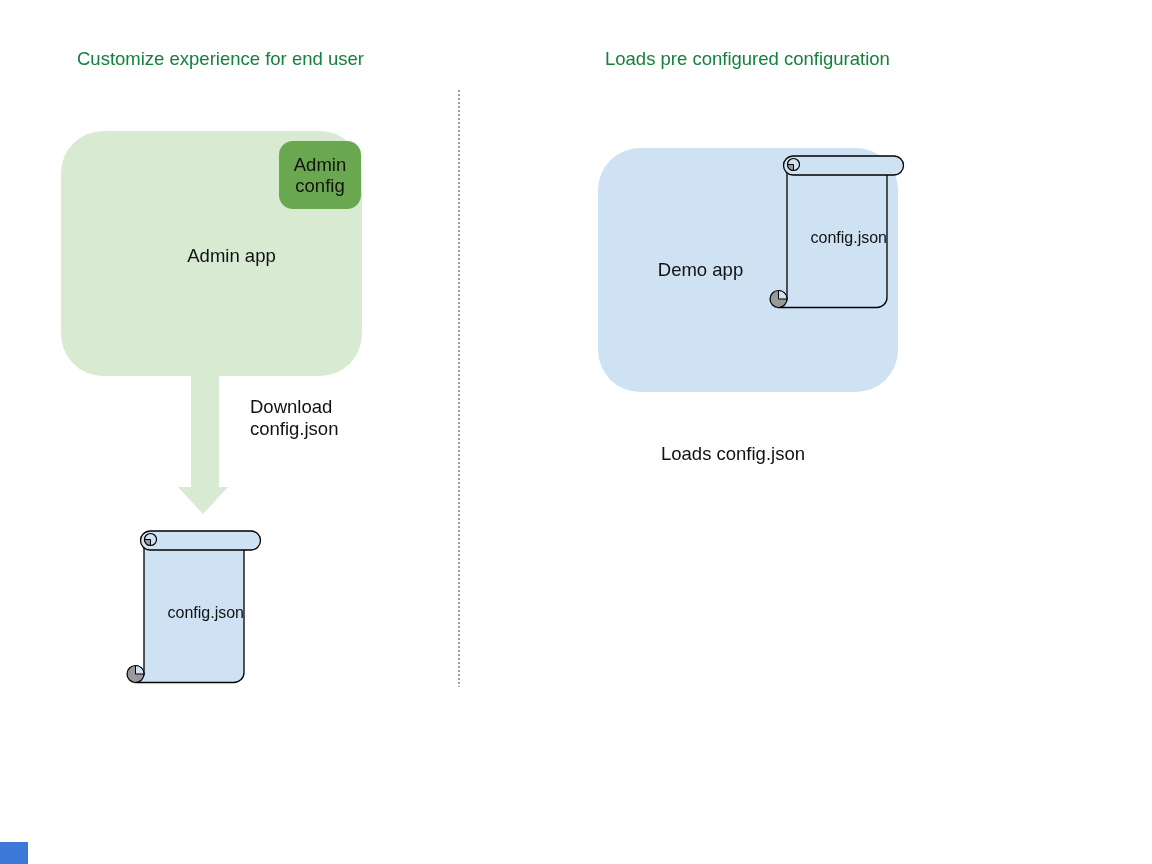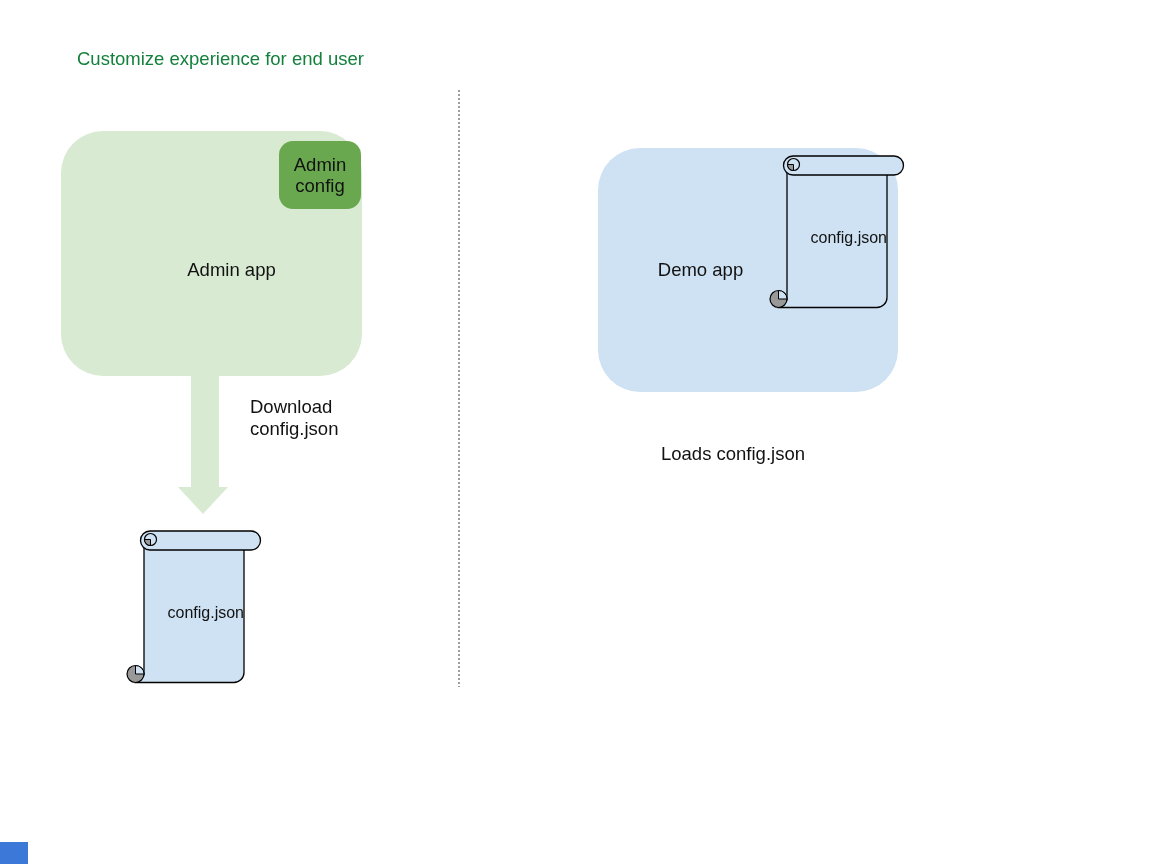--- a/index.html
+++ b/index.html
@@ -92,25 +92,26 @@
     width: 28px; height: 22px;
     background: #3c78d8;
   }
 </style>
 </head>
 <body>
 
 <div class="canvas">
 
   <div class="abs title" style="left:77px; top:48px;">Customize experience for end user</div>
+  <div class="abs title" style="left:605px; top:48px;">Loads pre configured configuration</div>
 
   <div class="abs divider"></div>
 
   <div class="abs admin-box">
-    <div class="box-label" style="top:128px;padding-left:40px;">Admin app</div>
+    <div class="box-label" style="top:114px;padding-left:40px;">Admin app</div>
     <div class="admin-panel">
       <div class="panel-label">Admin config</div>
     </div>
   </div>
 
   <svg class="abs arrow-svg" width="50" height="142" viewBox="0 0 50 142">
     <polygon points="13,0 41,0 41,112 50,112 25,139 0,112 13,112" fill="#d9ead3"></polygon>
   </svg>
 
   <div class="abs download-caption">Download config.json</div>

